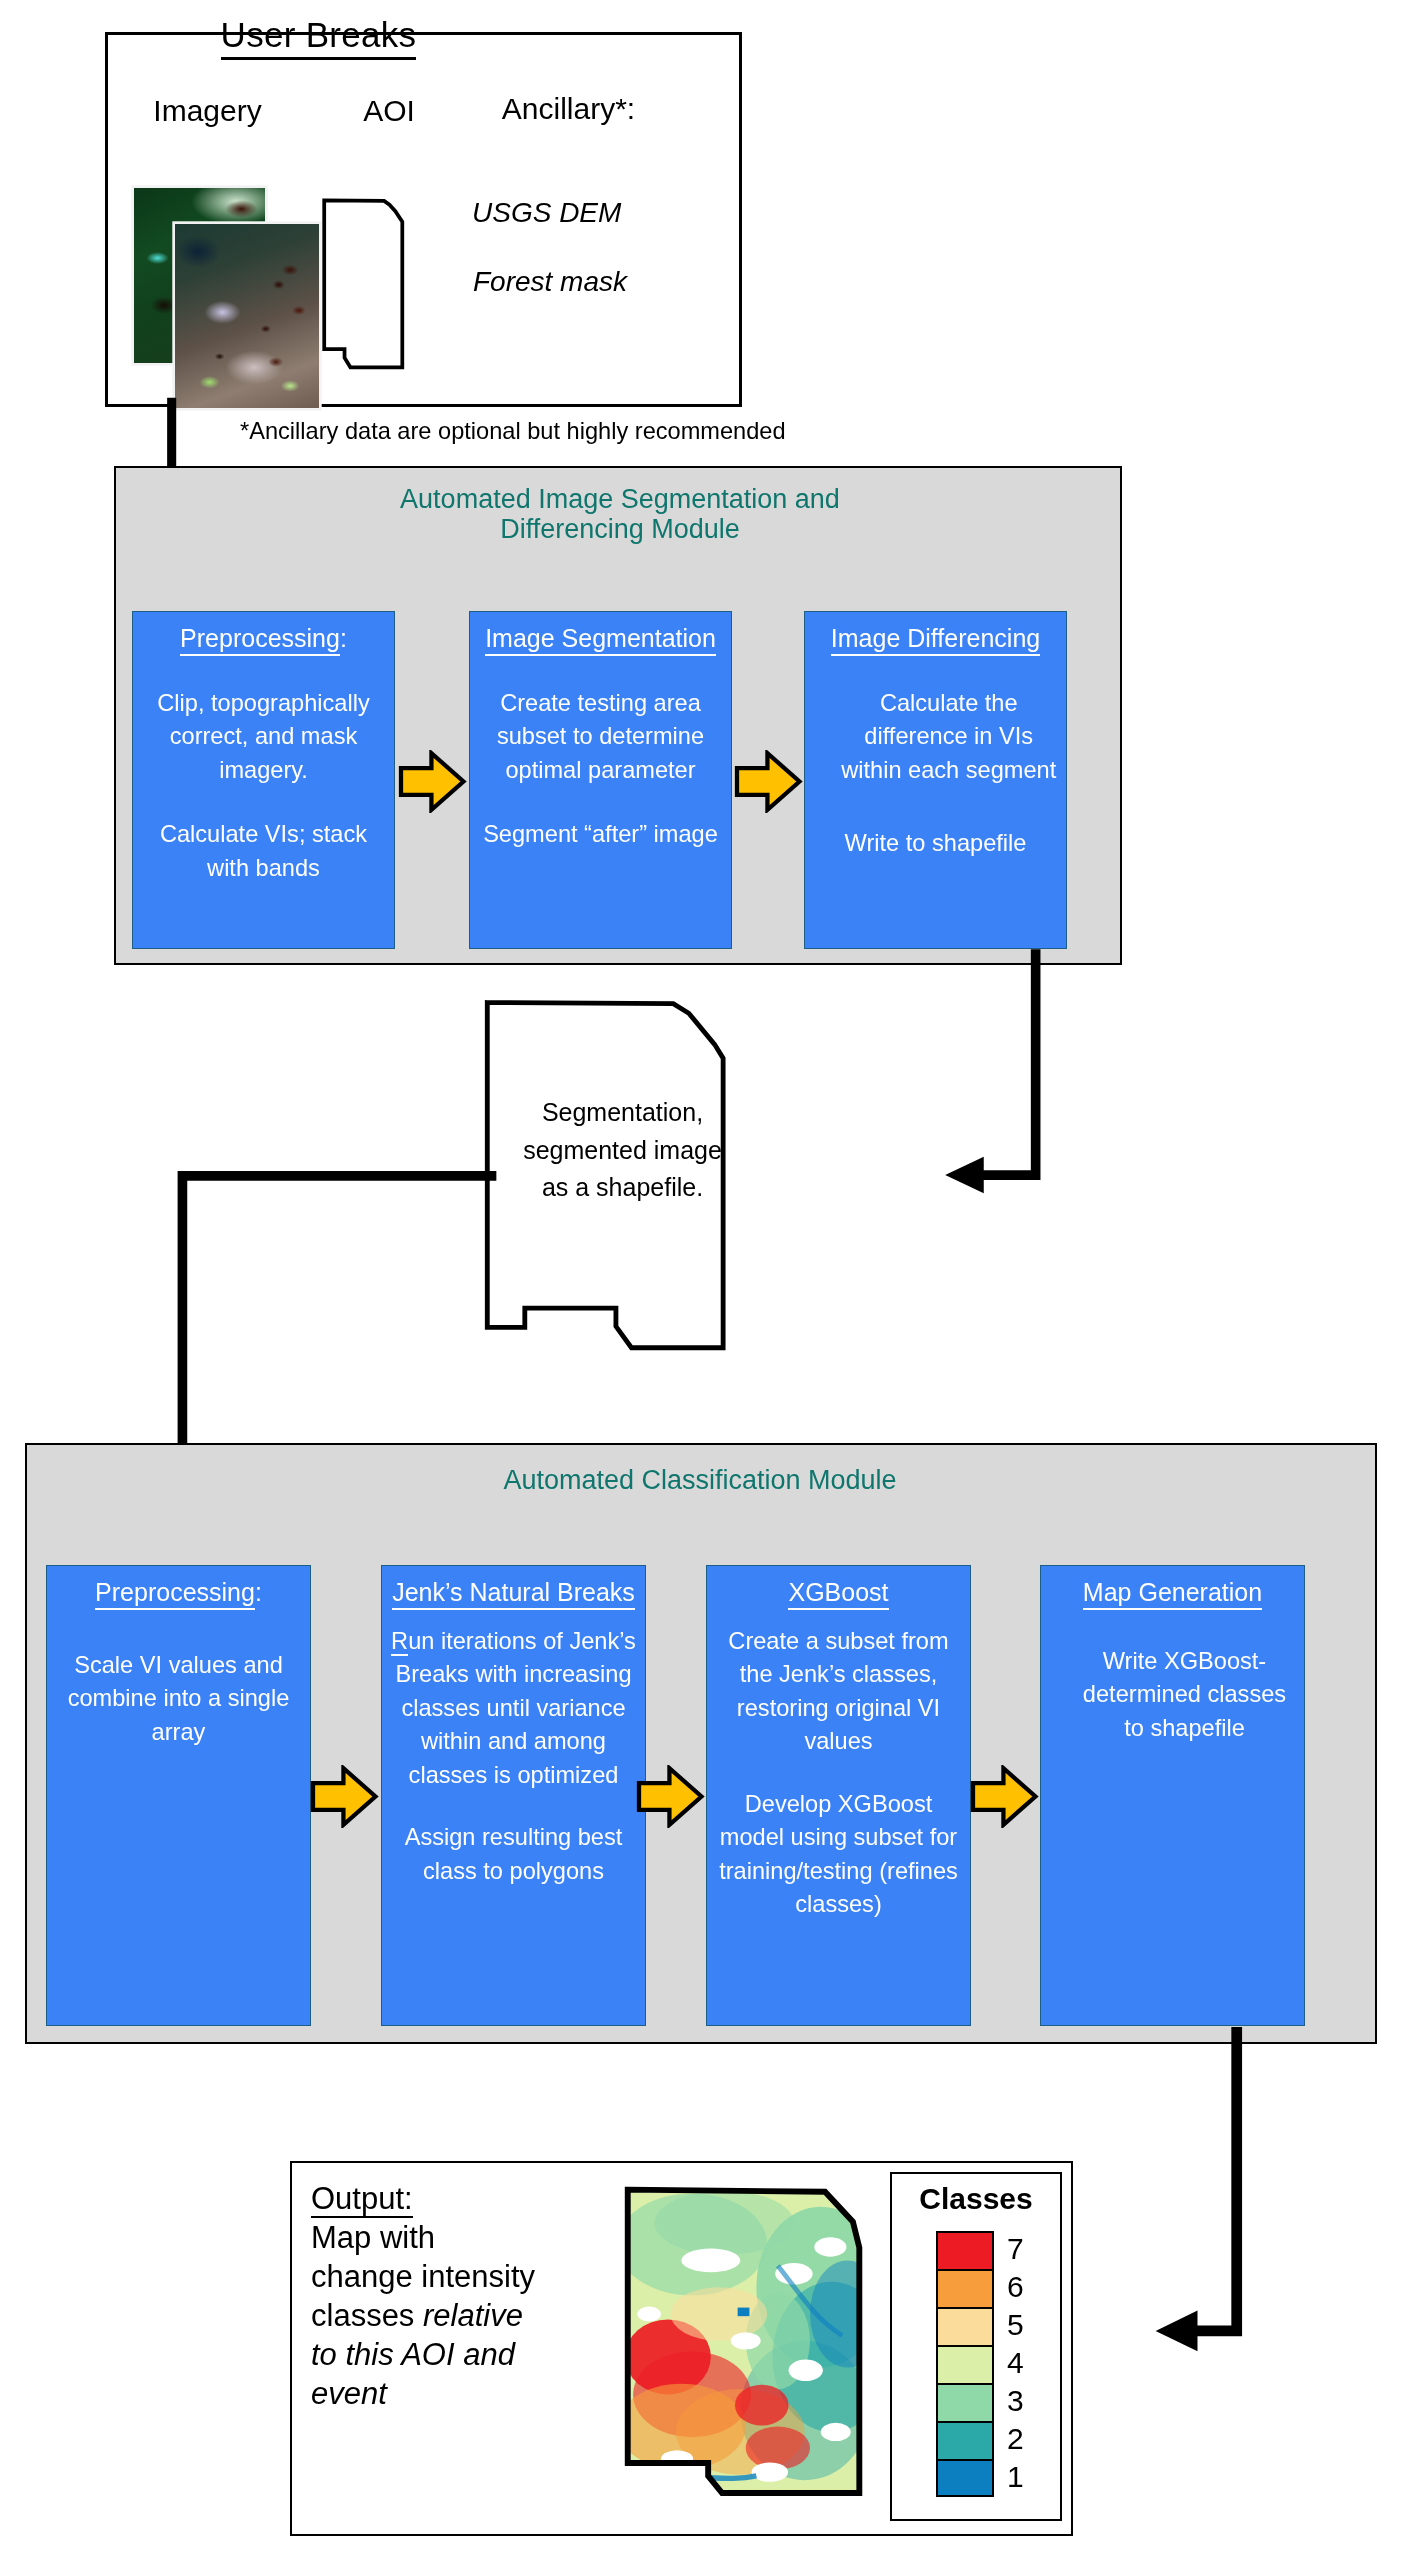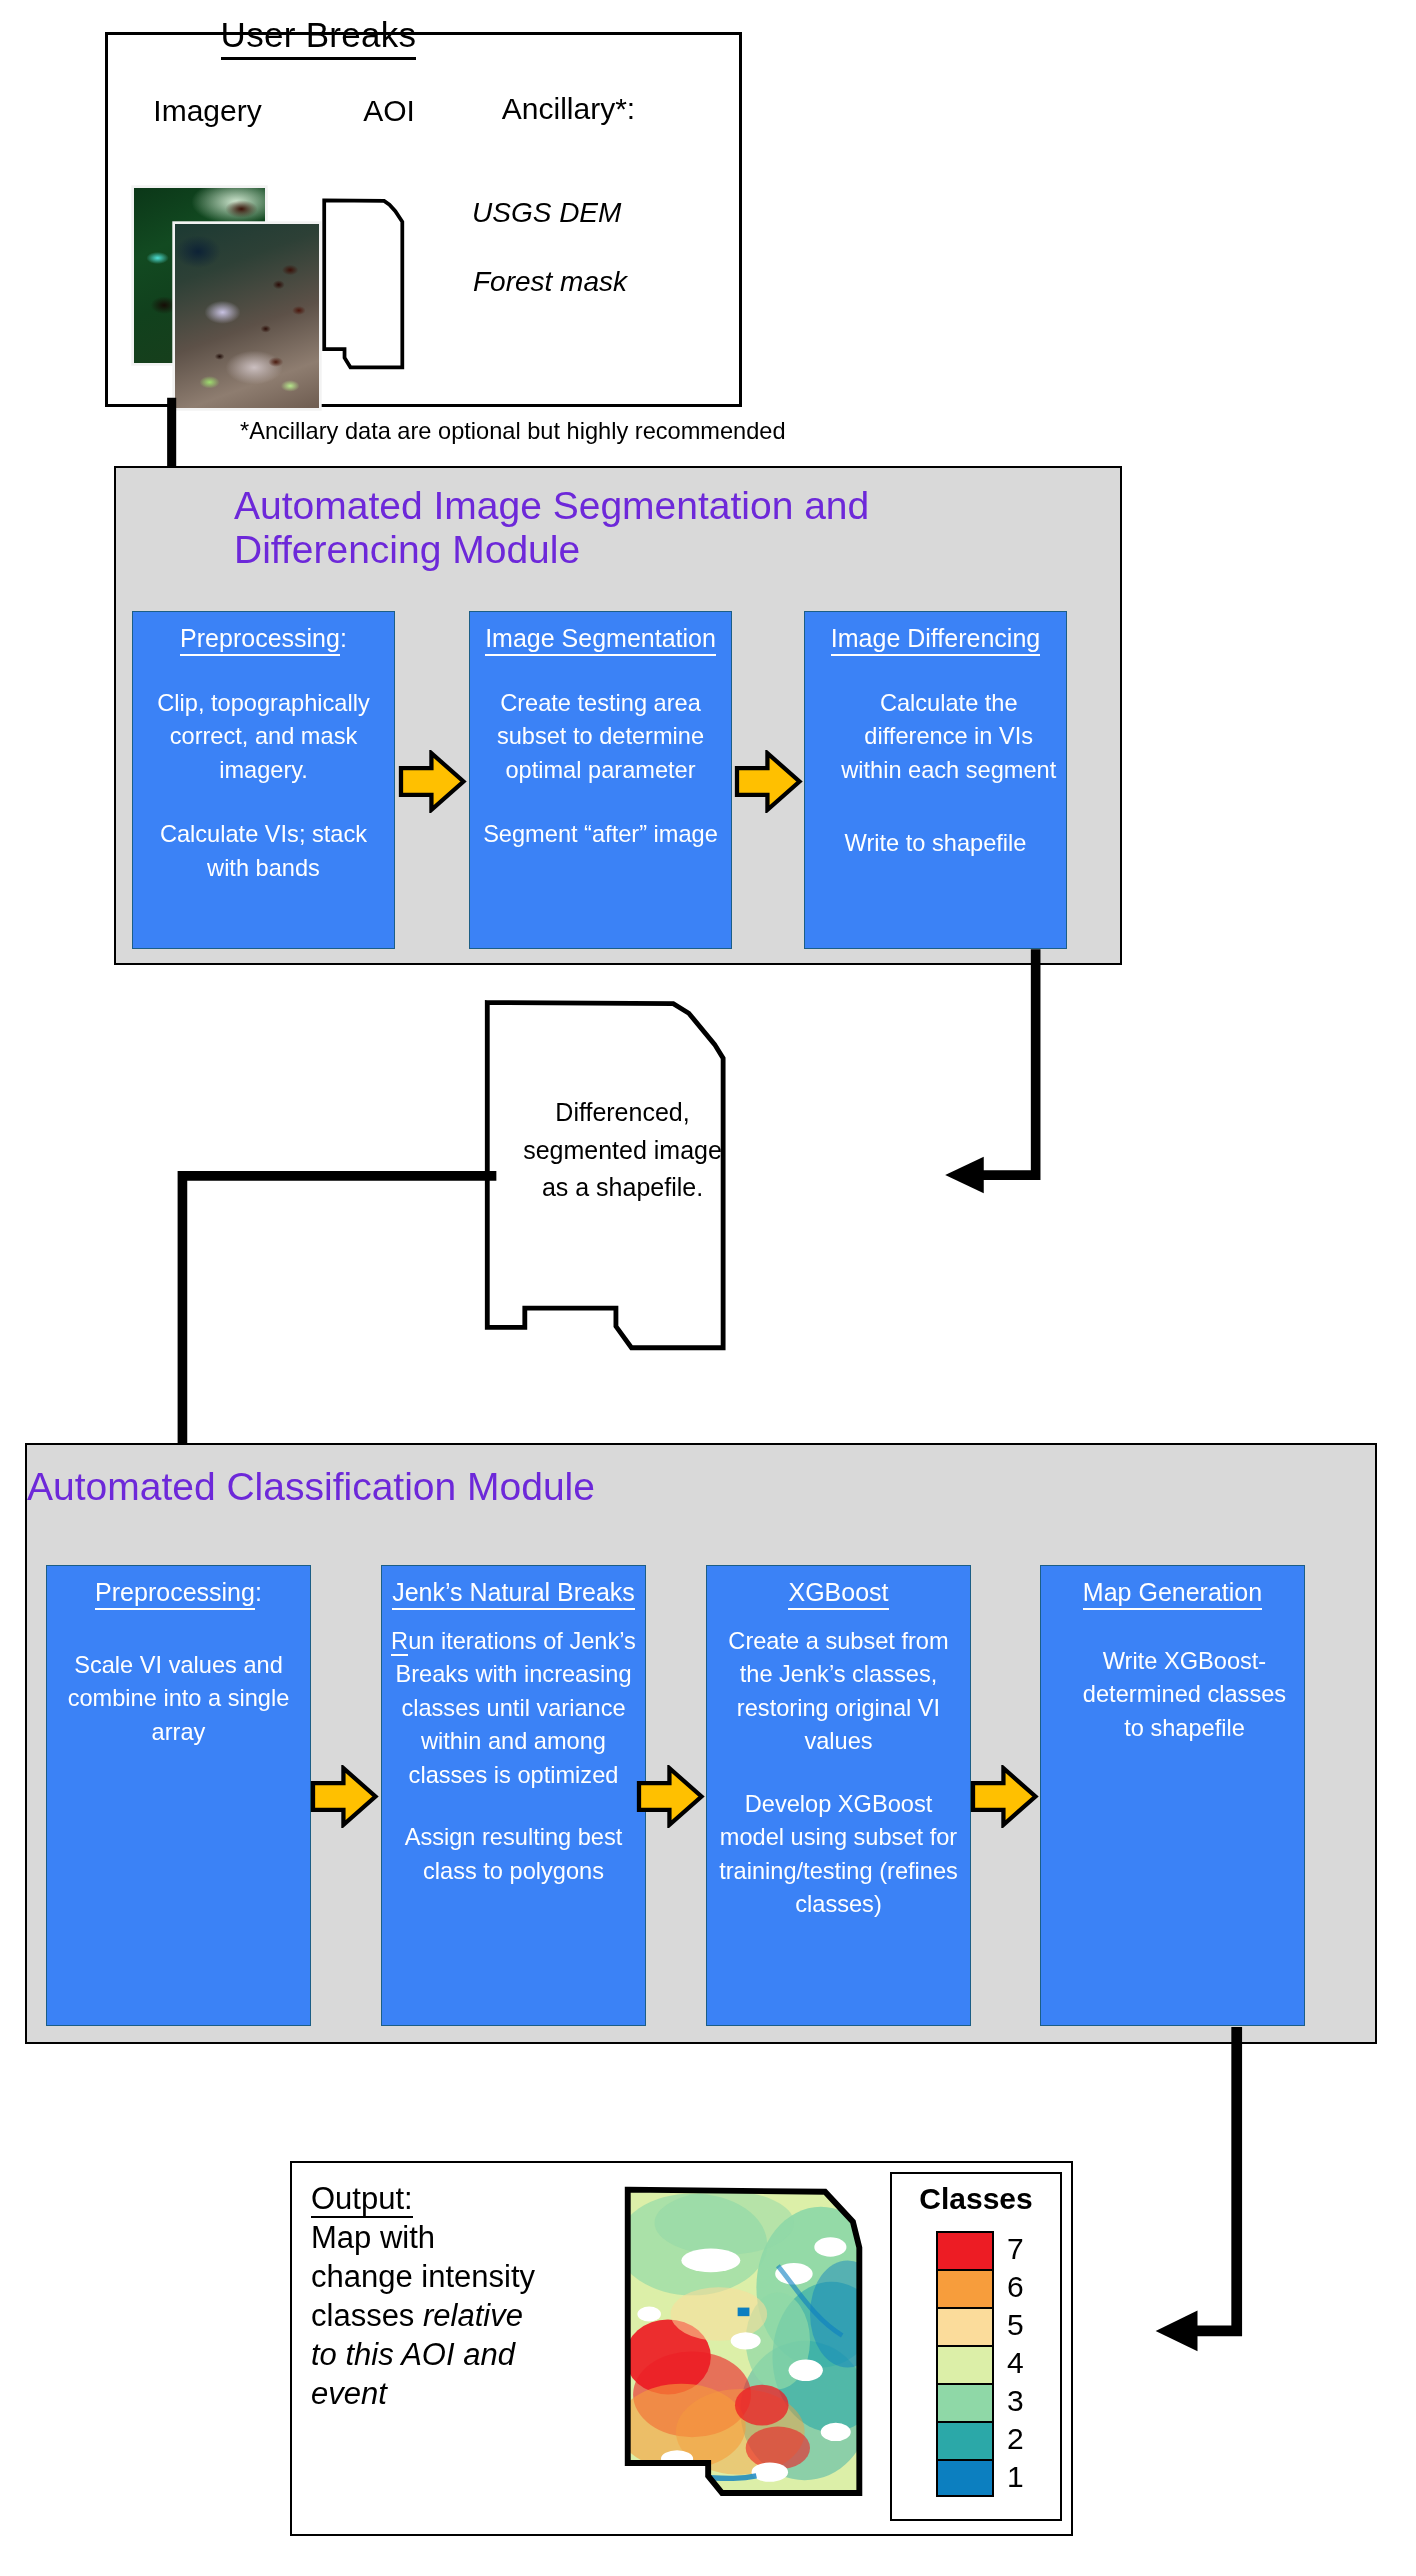--- a/index.html
+++ b/index.html
@@ -82,21 +82,21 @@
     font-size:23.6px; color:#000;
   }
 
   
   .module{
     background:#d9d9d9; border:2.7px solid #000; box-sizing:border-box;
   }
   #seg-module{left:114px; top:466px; width:1008px; height:499px;}
   #cls-module{left:25px; top:1443px; width:1352px; height:601px;}
   .module-title{
-    font-size:39px; color:#6d28d9; line-height:1.12; text-align:left;
+    font-size:27px; color:#0f766e; line-height:1.12; text-align:center;
   }
   #seg-module-title{left:118px; top:16px; width:772px;}
   #cls-module-title{left:0; top:20.4px; width:1346px;}
 
   
   .pbox{
     background:#3b82f6; border:1.1px solid #1c5e86; box-sizing:border-box;
     color:#ffffff; text-align:center;
   }
   .pbox .hd{
@@ -247,21 +247,21 @@
       <path d="M231,0 L231,422 L112,422" stroke="#000" stroke-width="18" fill="none"></path>
       <path d="M62,422 L134,388 L134,456 Z" fill="#000"></path>
     </svg>
   </div>
 
   <div class="abs" id="docshape">
     <svg width="268" height="365" viewBox="0 0 500 680">
       <path d="M8,8 L355,10 L384,28 L432,86 L448,112 L448,652 L277,652 L248,612 L248,578 L78,578 L78,614 L8,614 Z" fill="#ffffff" stroke="#000000" stroke-width="9" stroke-linejoin="miter"></path>
     </svg>
   </div>
-  <div class="abs" id="doctext">Differenced, segmented image as a shapefile.</div>
+  <div class="abs" id="doctext">Segmentation, segmented image as a shapefile.</div>
 
   <div class="abs" style="left:161px;top:1169px;">
     <svg width="375" height="424" viewBox="0 0 700 790">
       <path d="M626,12 L40,12 L40,710" stroke="#000" stroke-width="18" fill="none"></path>
       <path d="M40,778 L4,700 L76,700 Z" fill="#000"></path>
     </svg>
   </div>
 
   <div class="abs module" id="cls-module">
     <div class="abs module-title" id="cls-module-title">Automated Classification Module</div>

